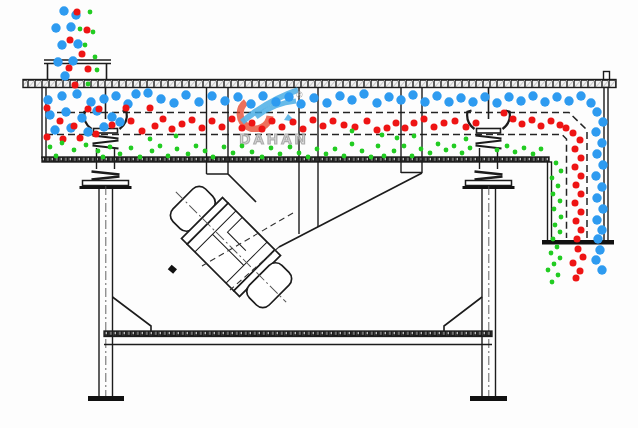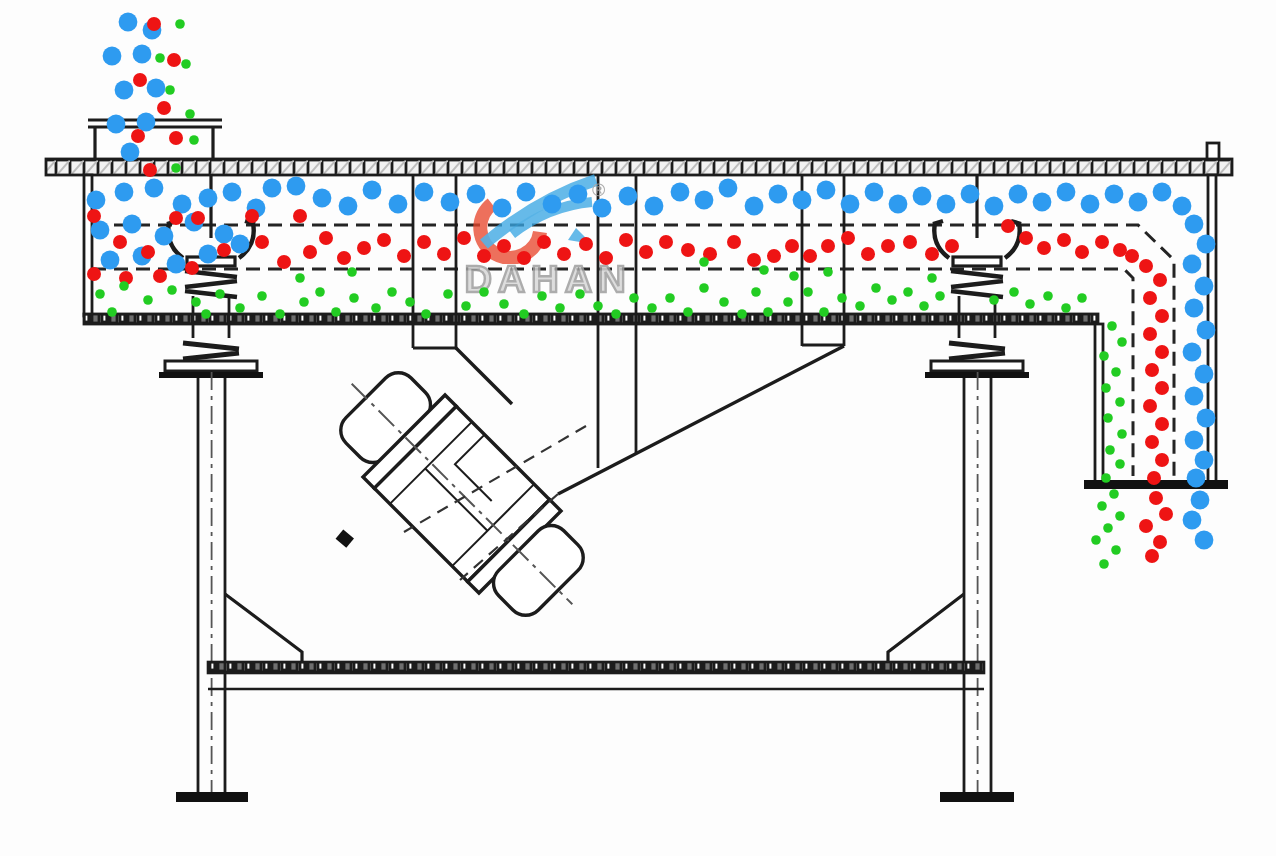--- a/index.html
+++ b/index.html
@@ -8,21 +8,21 @@
     font-family:"Liberation Sans", sans-serif;
   }
   .stage svg{position:absolute;left:0;top:0;}
   #machine-svg{z-index:1;}
   .watermark{
     position:absolute;left:222px;top:86px;width:110px;height:70px;z-index:2;
     opacity:.85;pointer-events:none;
   }
   .watermark .brand-text{
     position:absolute;left:2px;top:44px;width:100px;text-align:center;
-    font-size:19px;font-weight:bold;letter-spacing:3px;
+    font-size:15px;font-weight:bold;letter-spacing:3px;
     color:#d8d8d8;-webkit-text-stroke:1.2px #9f9f9f;
   }
   .watermark .reg-mark{
     position:absolute;left:74px;top:4px;font-size:9px;color:#9f9f9f;font-weight:bold;
   }
   #particles-svg{z-index:3;}
 </style>
 </head>
 <body>
 

